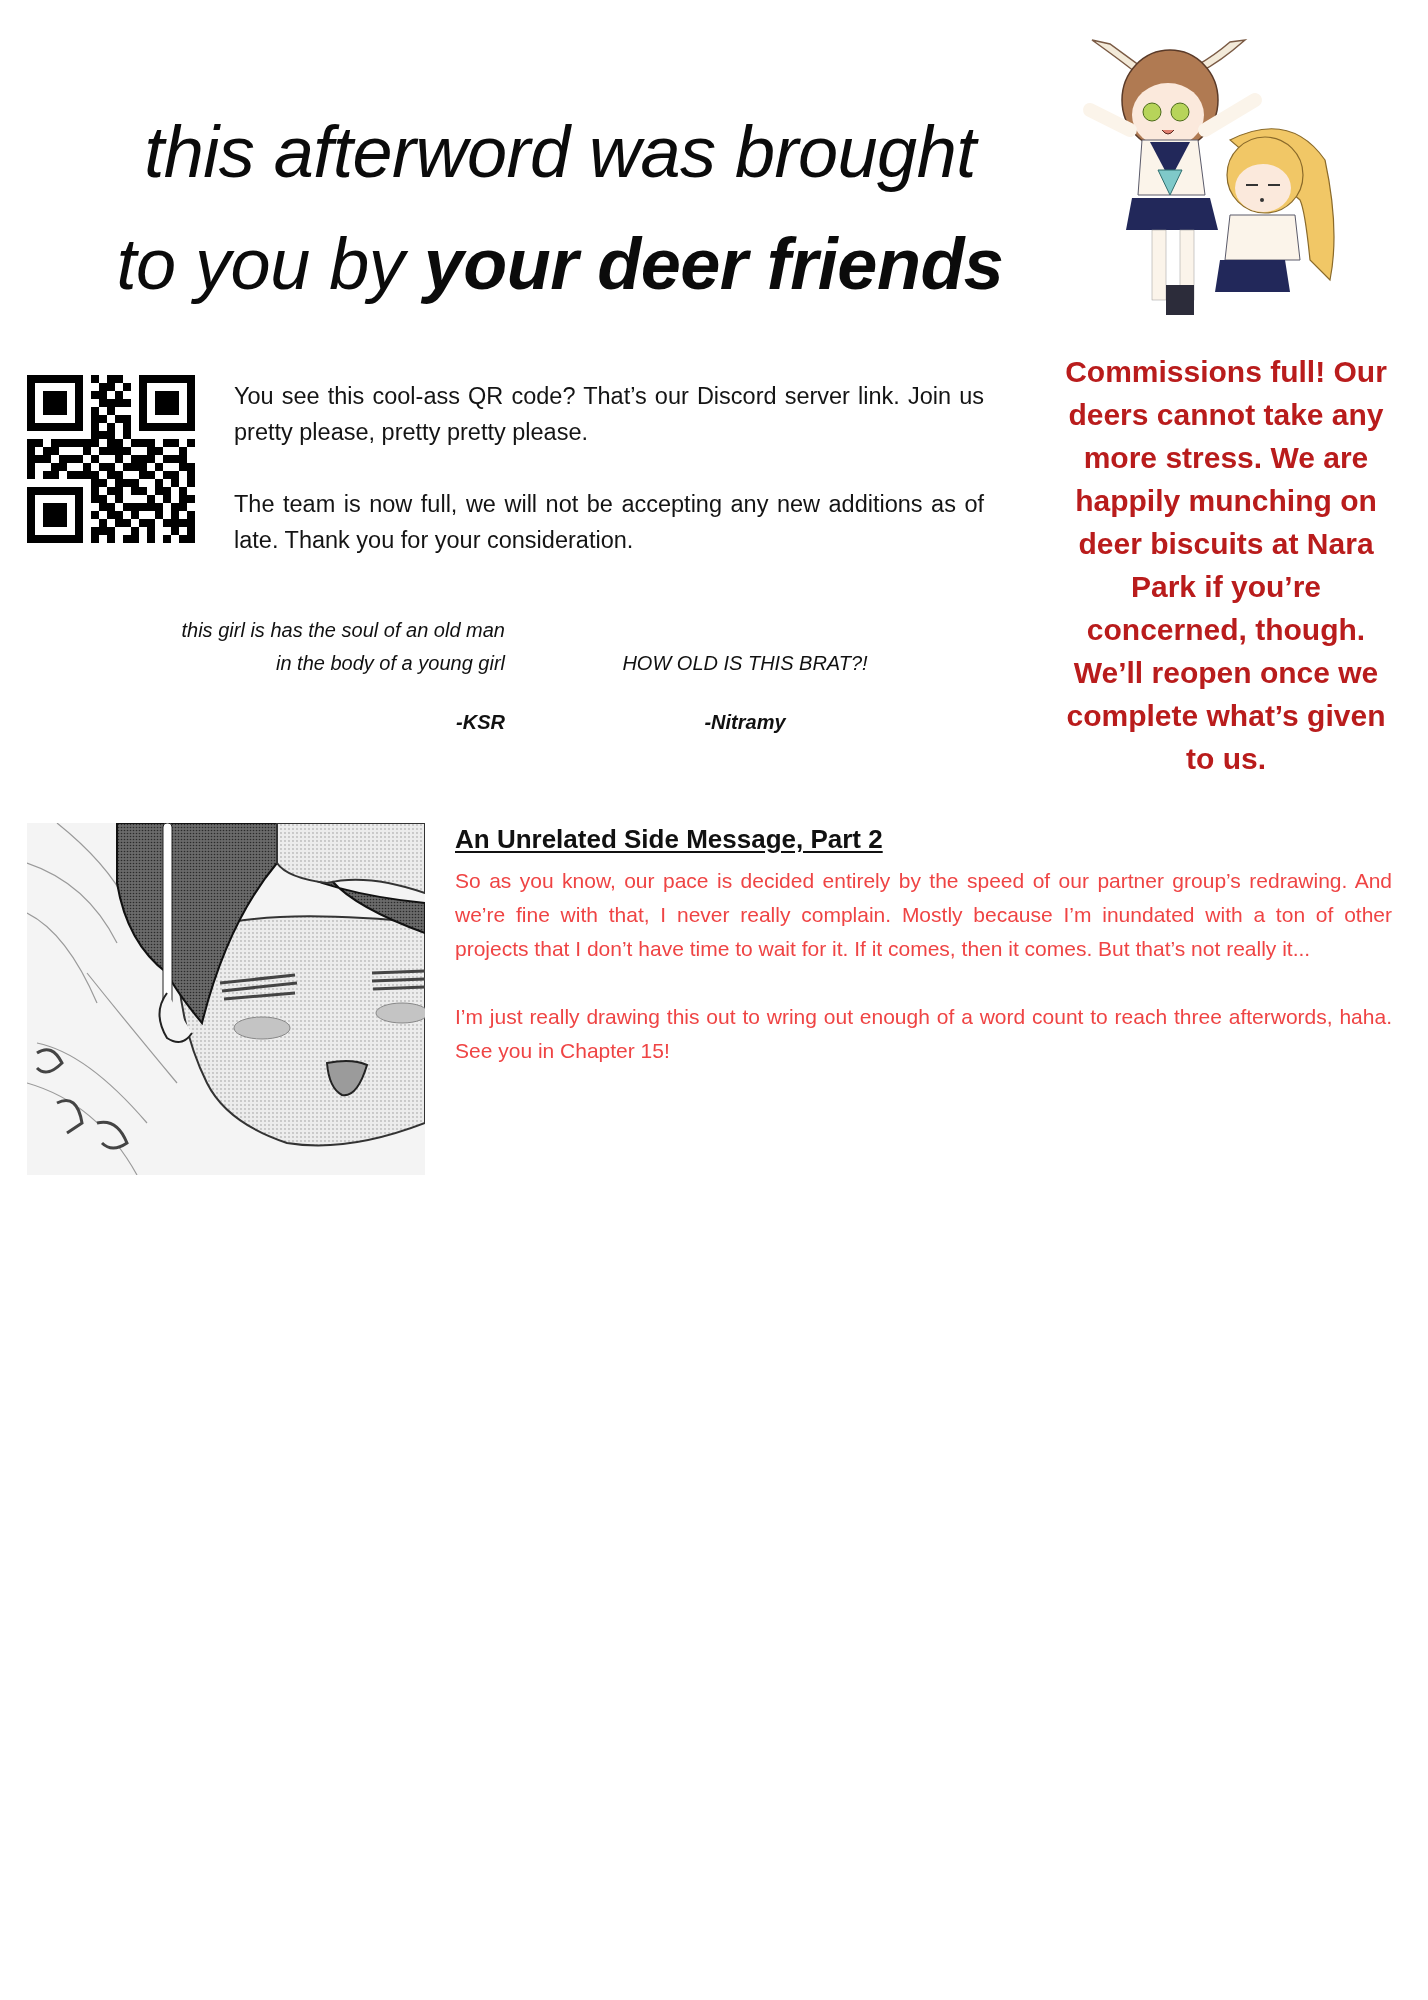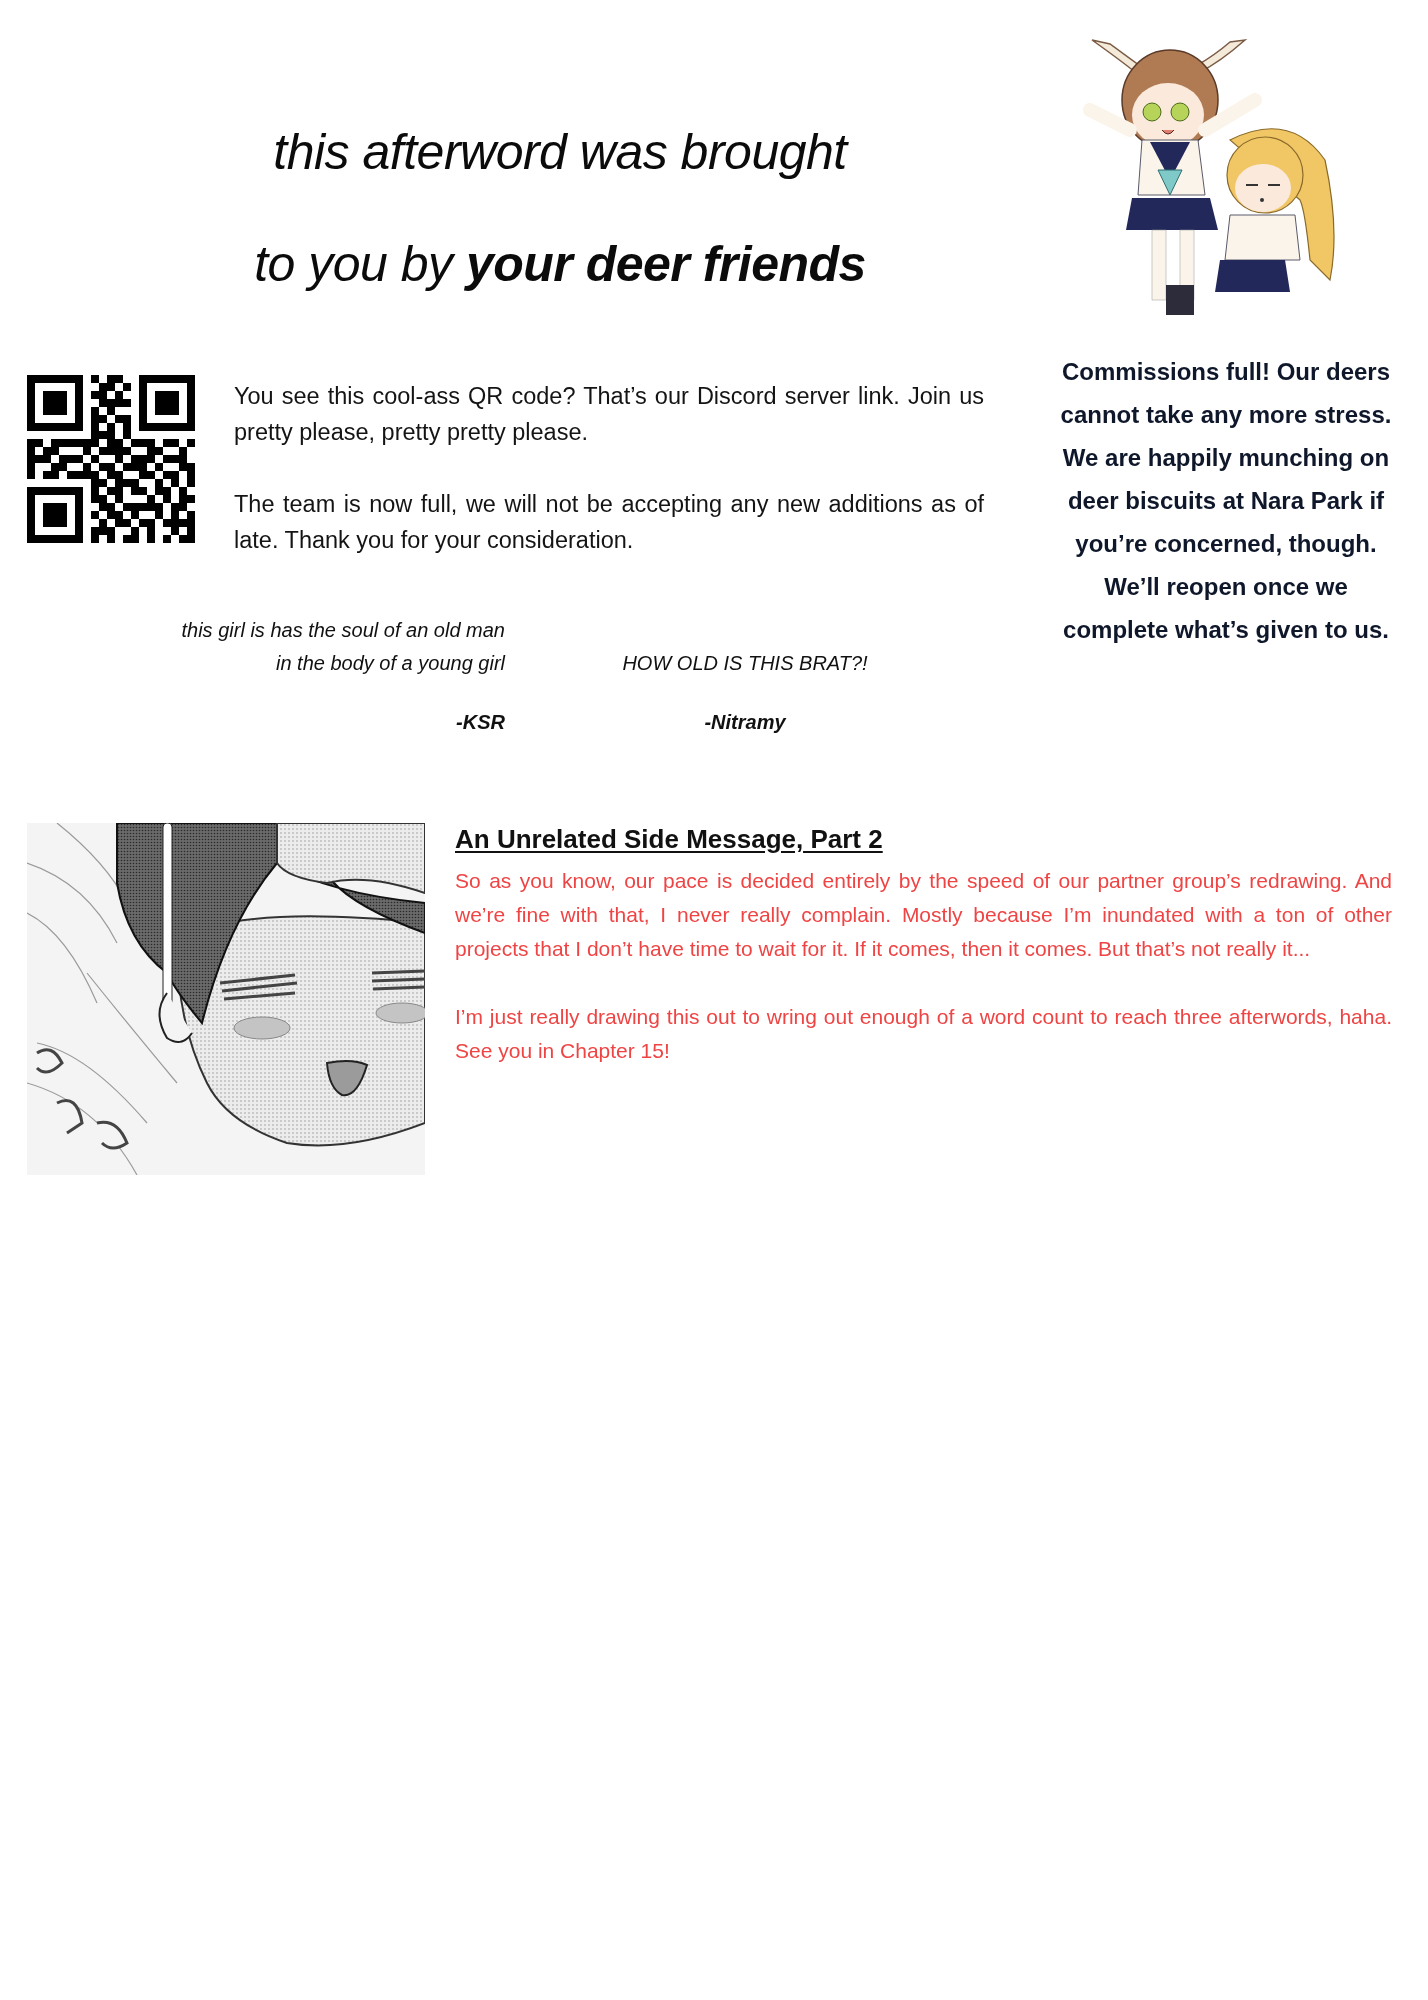--- a/index.html
+++ b/index.html
@@ -2,21 +2,21 @@
 <html><head>
 <meta charset="utf-8">
 <style>
   html, body { margin: 0; padding: 0; background: #ffffff; }
   body { width: 1428px; height: 2000px; position: relative; overflow: hidden;
          font-family: "Liberation Sans", "DejaVu Sans", sans-serif; color: #111111; }
   .abs { position: absolute; }
 
   
   .title { left: 40px; width: 1040px; top: 96px; text-align: center;
-           font-size: 50px; line-height: 112px; font-style: italic; font-weight: 400;
+           font-size: 72px; line-height: 112px; font-style: italic; font-weight: 400;
            letter-spacing: -0.5px; color: #0b0b0b; }
   .title .bold { font-weight: 700; }
 
   
   .mascot { left: 1080px; top: 30px; width: 290px; height: 295px; }
 
   
   .qr { left: 27px; top: 375px; width: 168px; height: 168px; }
 
   
@@ -26,21 +26,21 @@
   .discord p + p { margin-top: 36px; }
 
   
   .quote { font-size: 20px; line-height: 33px; text-align: center; font-style: italic; color: #111; }
   .quote .author { font-weight: 700; margin-top: 26px; display: block; }
   .q1 { left: 105px; width: 400px; top: 614px; text-align: right; }
   .q2 { left: 560px; width: 370px; top: 647px; }
 
   
   .commissions { left: 1060px; width: 332px; top: 350px; text-align: center;
-                 font-size: 24px; line-height: 43px; font-weight: 700; color: #0f172a; }
+                 font-size: 30px; line-height: 43px; font-weight: 700; color: #b91c1c; }
 
   
   .manga { left: 27px; top: 823px; width: 398px; height: 352px; overflow: hidden; background: #e9e9e9; }
 
   
   .side { left: 455px; top: 822px; width: 937px; }
   .side h2 { margin: 0 0 8px 0; font-size: 26px; line-height: 34px; font-weight: 700;
              text-decoration: underline; text-underline-offset: 3px; color: #111; }
   .side p { margin: 0; font-size: 21px; line-height: 34px; text-align: justify; color: #ef4444; }
   .side p + p { margin-top: 34px; }

